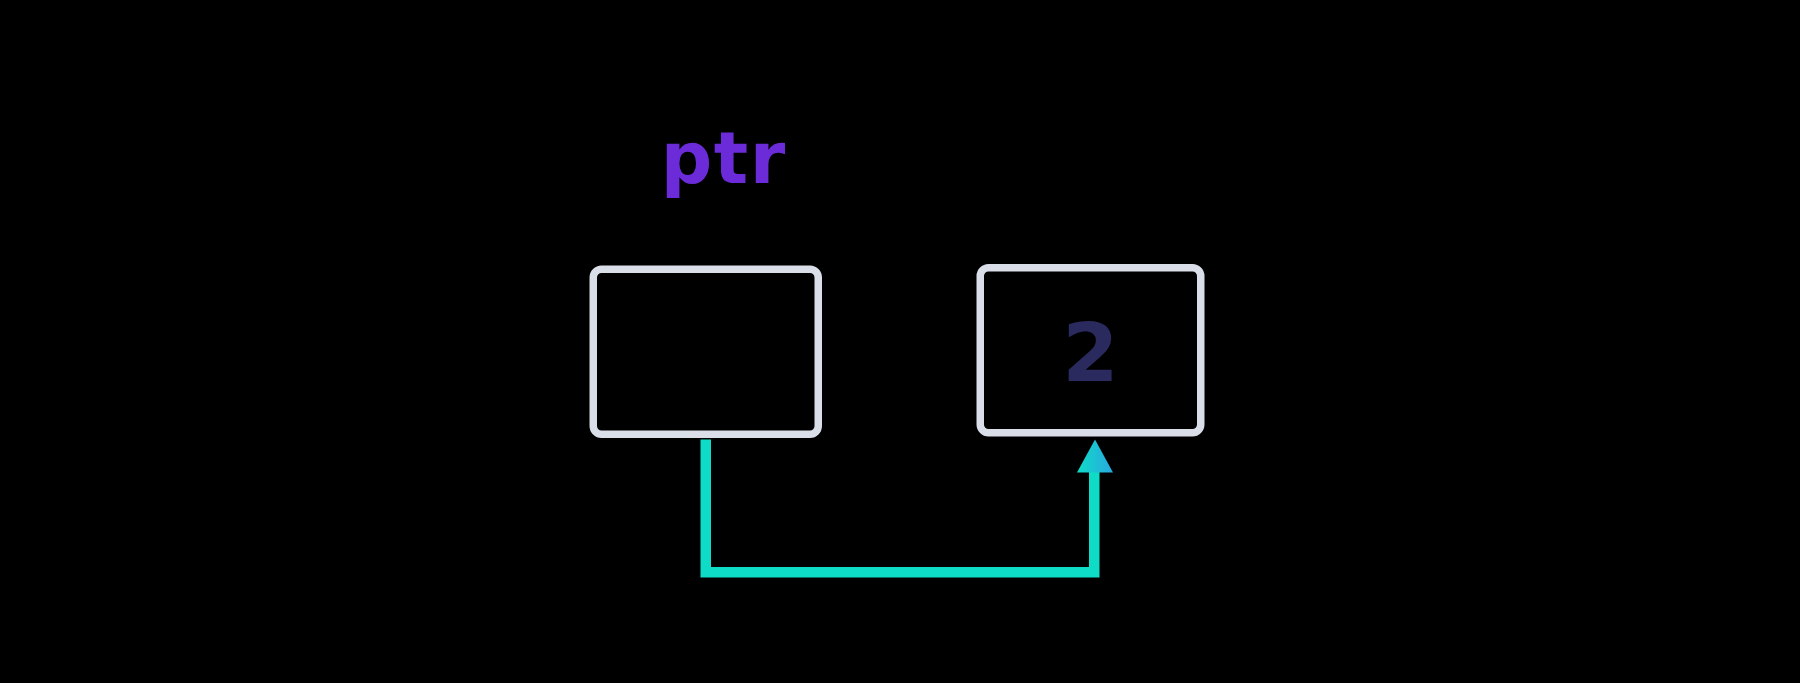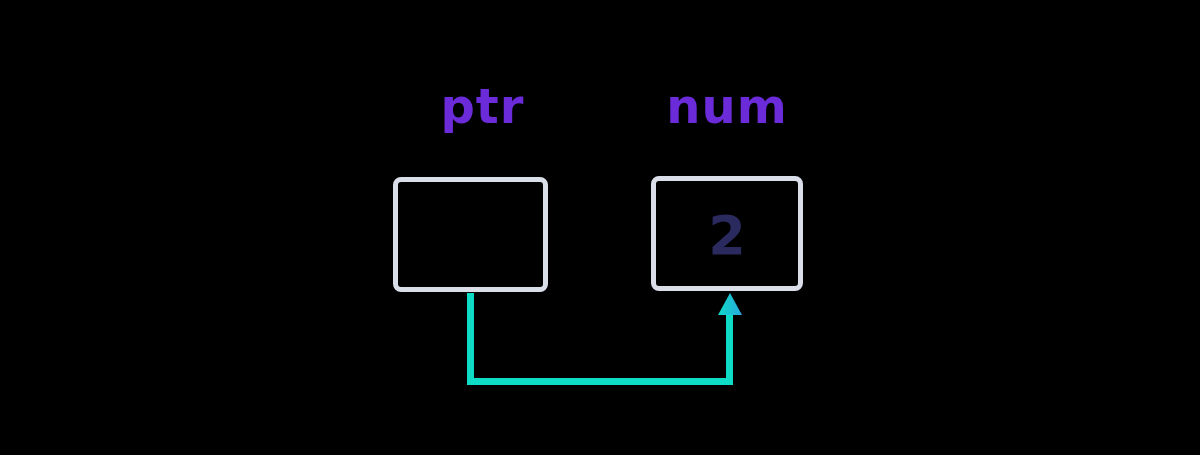--- a/index.html
+++ b/index.html
@@ -57,21 +57,20 @@
     pointer-events: none;
   }
 </style>
 </head>
 <body>
 
 <div class="canvas">
 
   <div class="var-label ptr">ptr</div>
 
-  <div class="var-label num">num</div>
 
   <div class="mem-box ptr"></div>
 
   <div class="mem-box num">
     <span class="mem-value">2</span>
   </div>
 
   <svg class="arrow-svg" viewBox="0 0 1200 455" xmlns="http://www.w3.org/2000/svg">
     <defs>
       <linearGradient id="arrowheadGrad" x1="0" y1="0" x2="1" y2="0">

